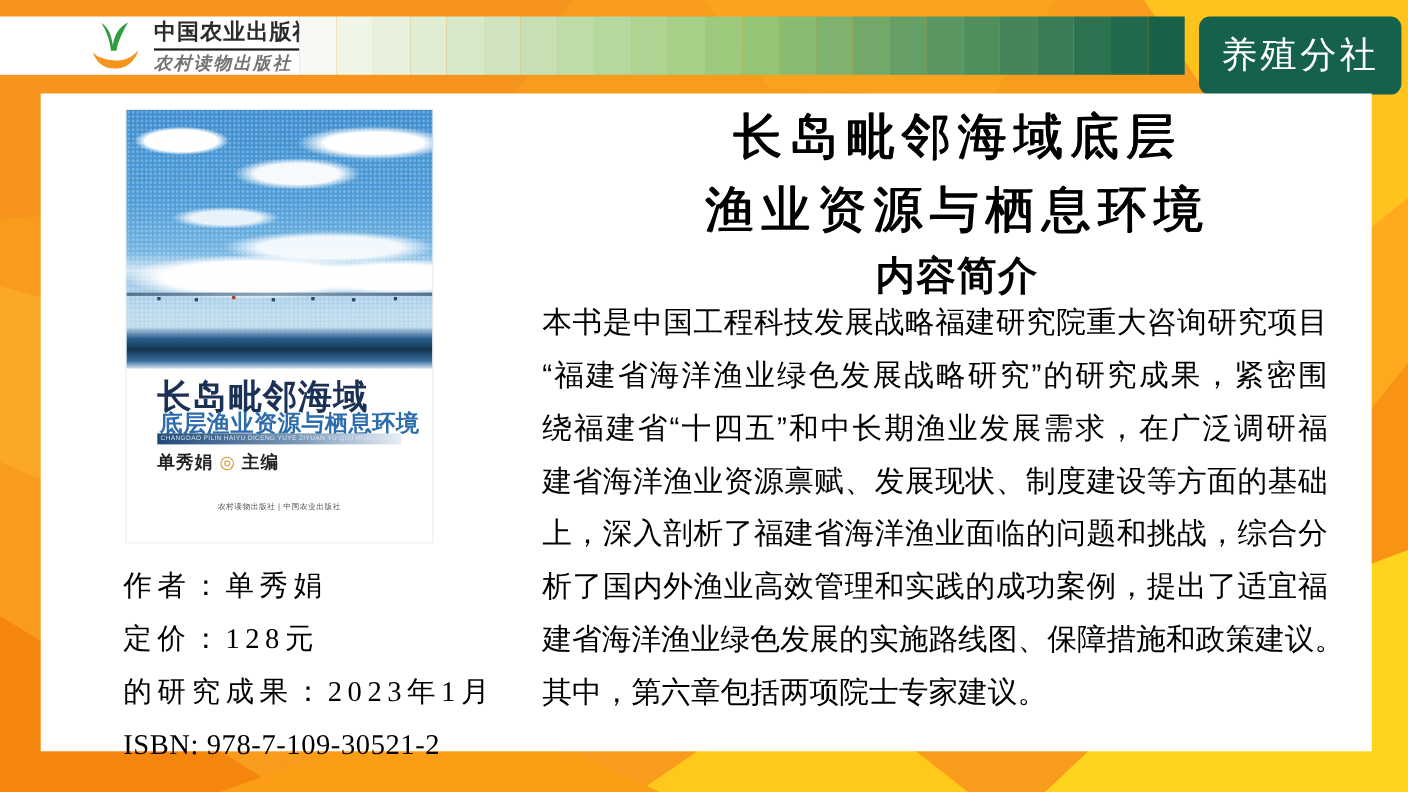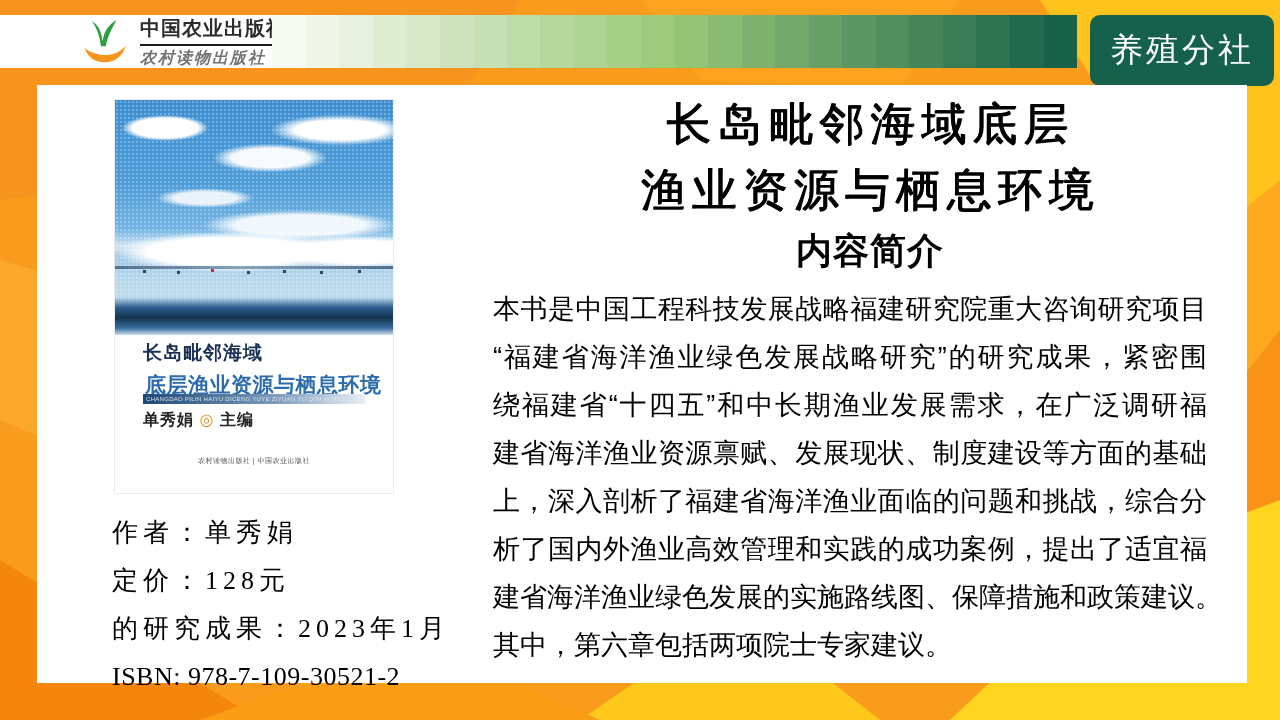--- a/index.html
+++ b/index.html
@@ -48,21 +48,21 @@
     background-image:radial-gradient(rgba(255,255,255,.28) 1px, transparent 1.4px);
     background-size:4px 4px; }
   .horizon { position:absolute; left:0; top:166px; width:278px; height:3px;
     background:linear-gradient(90deg,#51708f,#8aa2ba 45%,#51708f); }
   .boats { position:absolute; left:0; top:170px; width:3px; height:3px; background:transparent;
     box-shadow:28px 0 0 #28476a, 62px 1px 0 #28476a, 96px -1px 0 #b03a2e,
                132px 1px 0 #28476a, 168px 0 0 #28476a, 205px 1px 0 #28476a, 243px 0 0 #28476a; }
   .seaband { position:absolute; left:0; top:197px; width:278px; height:38px;
     background:linear-gradient(180deg, rgba(30,70,110,0) 0%, #2a5d8f 28%, #14344f 55%, #3a6f9f 82%, #cfe0ee 100%); }
 
-  .cover-title1 { position:absolute; left:28px; top:240px; font-size:19px; font-weight:bold;
+  .cover-title1 { position:absolute; left:28px; top:240px; font-size:31px; font-weight:bold;
     color:var(--cover-navy,#1B3055); letter-spacing:1px; white-space:nowrap; }
   .cover-title2 { position:absolute; left:30px; top:271px; font-size:21px; font-weight:bold;
     color:var(--cover-blue,#2D6CAC); letter-spacing:.5px; white-space:nowrap;text-align:right; }
   .pinyin { position:absolute; left:28px; top:294px; width:222px; height:10px;
     background:linear-gradient(90deg,#1e4976,#7d9cbc 60%,#e8eef5);
     color:#d9e2ec; font-size:6px; line-height:10px; padding-left:3px;
     letter-spacing:.3px; white-space:nowrap; overflow:hidden; }
   .editor { position:absolute; left:28px; top:310px; font-size:16px; font-weight:bold;
     color:#222; letter-spacing:1px; }
   .editor .circ { color:#d9952f; font-weight:normal; }
@@ -75,21 +75,21 @@
   .meta div { height:48px; line-height:48px; font-size:26px; letter-spacing:5px; white-space:nowrap; }
   .meta .latin { letter-spacing:.5px; }
 
   
   .main-title { position:absolute; left:433px; top:6px; width:800px; text-align:center;
     font-family:"DejaVu Serif","Liberation Serif",serif; font-weight:400;
     font-size:45px; line-height:66px; color:#000; letter-spacing:6px;
     text-shadow:1px 0 currentColor, 0 1px currentColor; white-space:nowrap; }
   .intro-heading { position:absolute; left:433px; top:142px; width:800px; text-align:center;
     font-size:36px; font-weight:bold; color:#000; letter-spacing:1px; }
-  .intro-body { position:absolute; left:456px; top:200px; width:714px; }
+  .intro-body { position:absolute; left:456px; top:184px; width:714px; }
   .intro-body div { height:48px; line-height:48px; font-size:27px; color:#000;
     text-align:justify; text-align-last:justify; white-space:nowrap; }
   .intro-body div.last { text-align-last:left; }
 </style>
 </head>
 <body>
 
 <svg class="bg" viewBox="0 0 1280 720" preserveAspectRatio="none">
   <rect x="0" y="0" width="1280" height="720" fill="#F99B1C"></rect>
   <polygon points="0,0 520,0 430,150 0,200" fill="#F7941D"></polygon>

